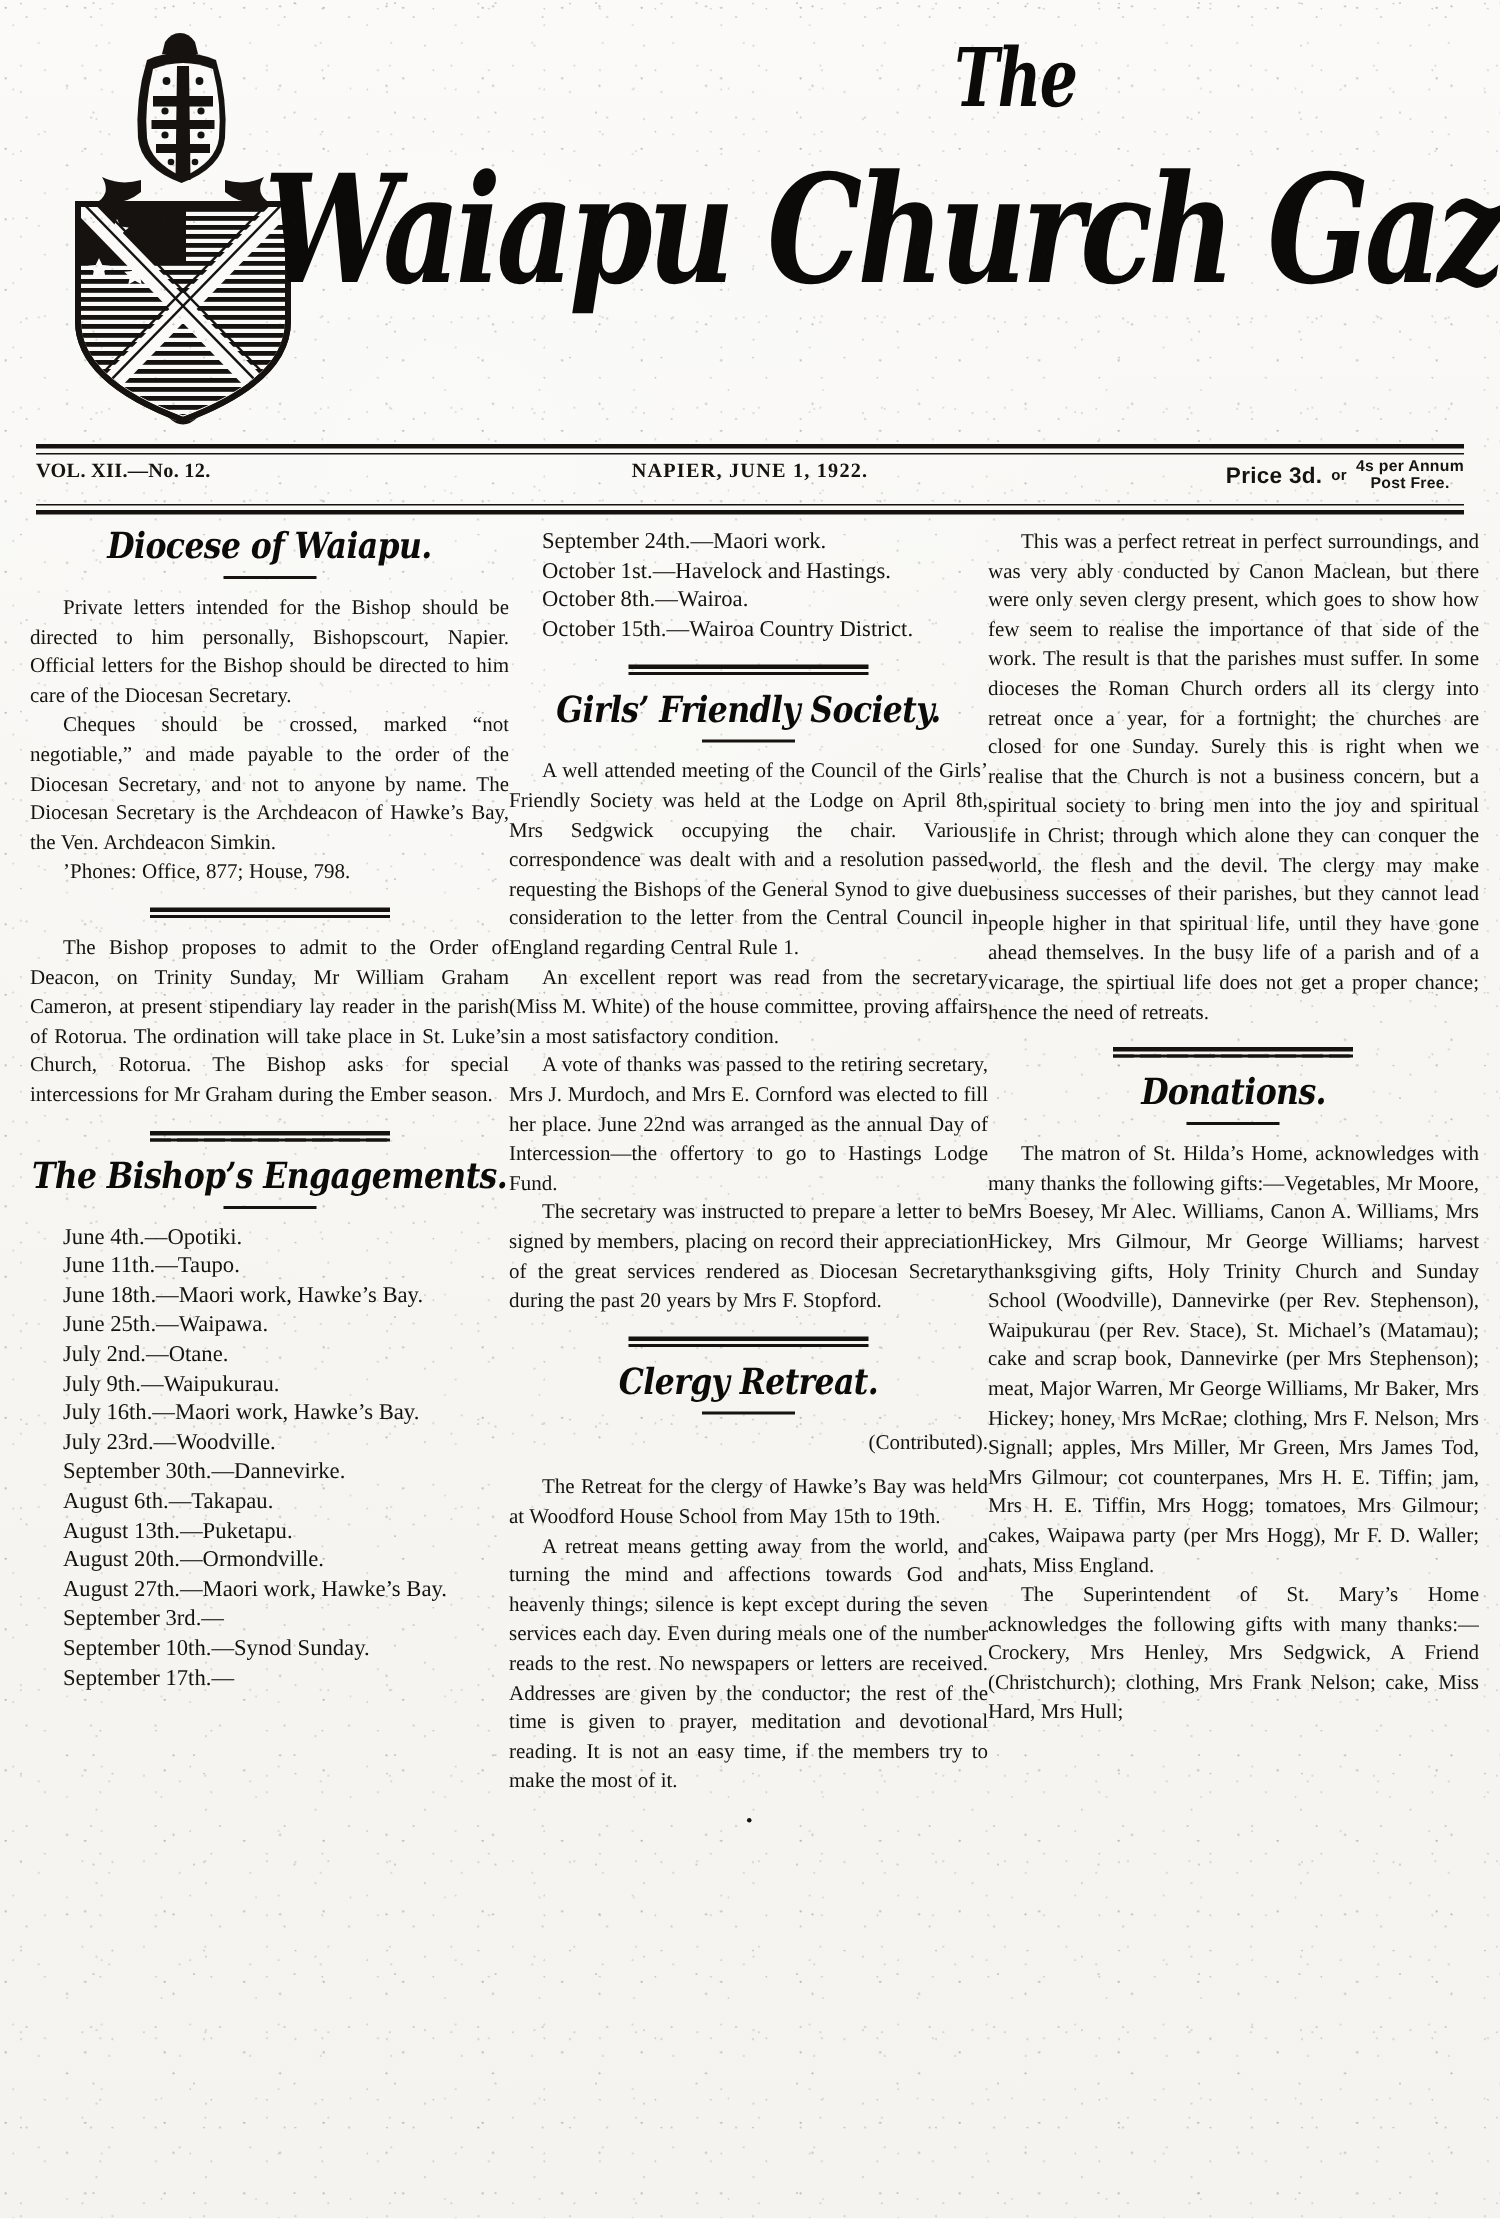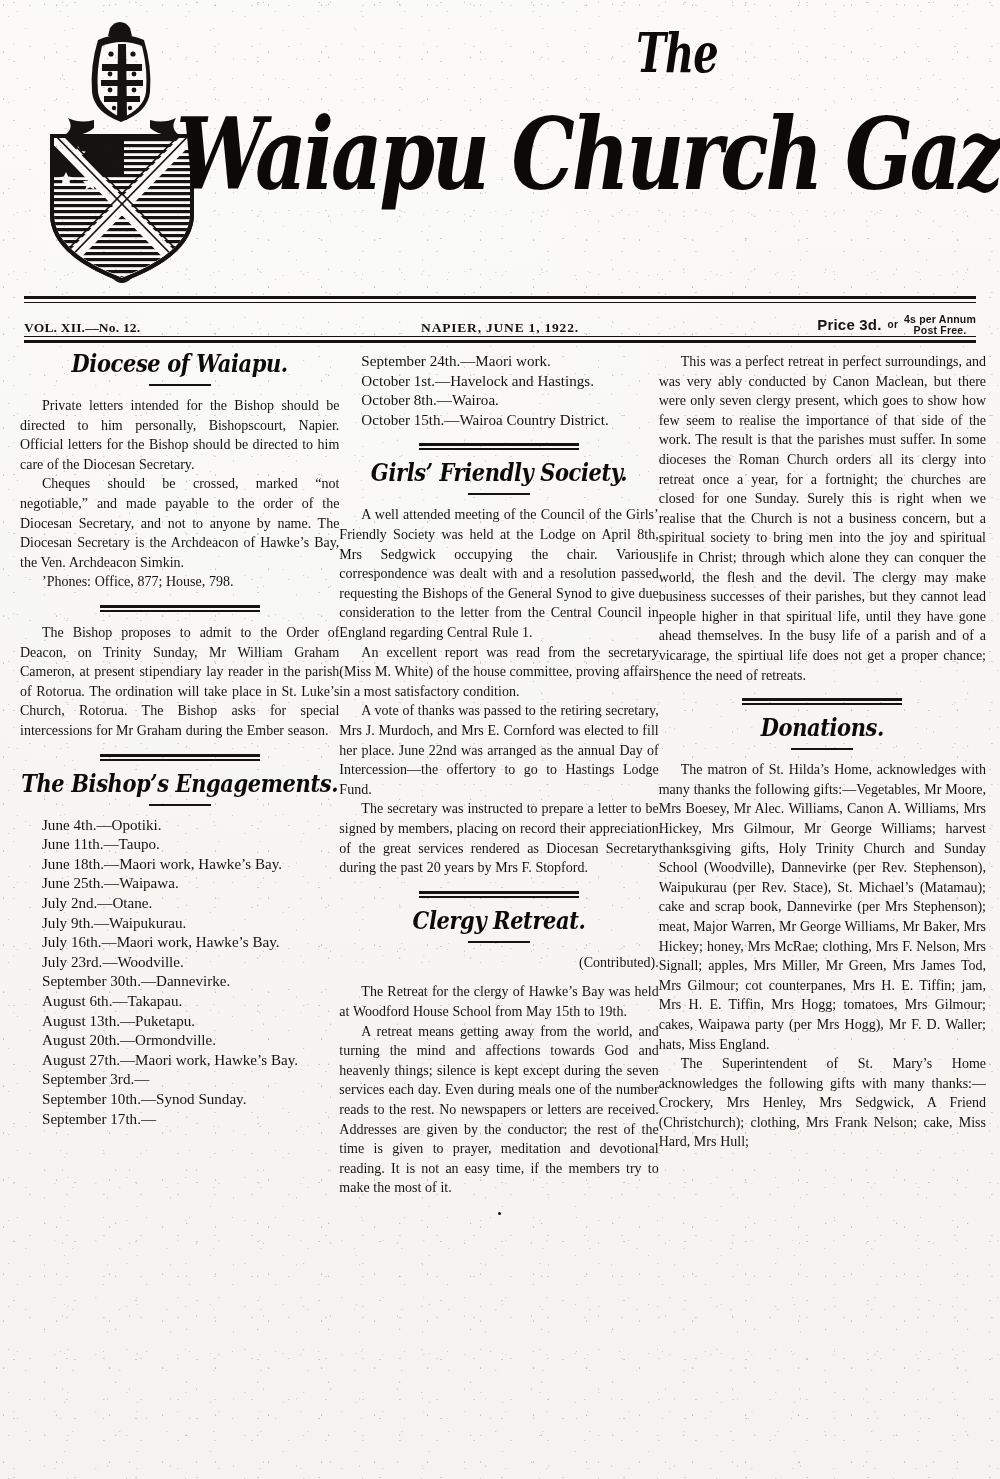--- a/index.html
+++ b/index.html
@@ -107,21 +107,21 @@
     background: #15120f;
   }
 
   
   .folio {
     position: absolute;
     left: 24px; right: 24px;
     top: 306px;
     height: 30px;
     display: flex;
-    align-items: flex-end;
+    align-items: flex-start;
     font-family: "Liberation Serif", serif;
     font-size: 13.5px;
     font-weight: 700;
     letter-spacing: .2px;
     color: #17140f;
     gap: 14px;
   }
   .folio-vol { width: 30%; }
   .folio-date { width: 40%; text-align: center; letter-spacing: .8px; }
   .folio-price {

